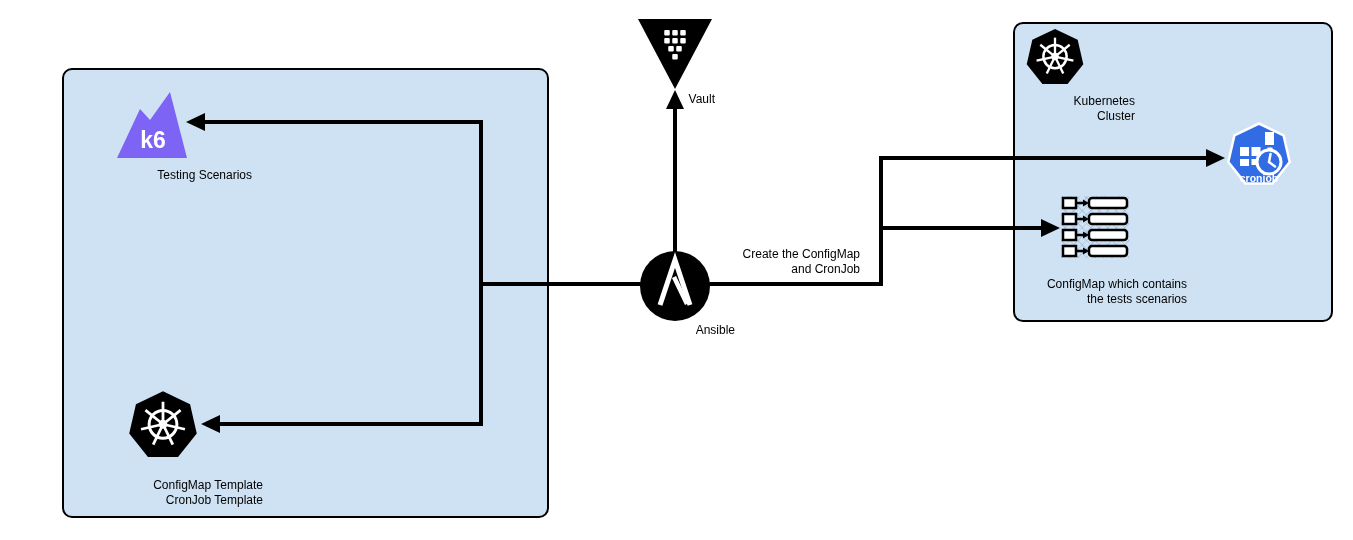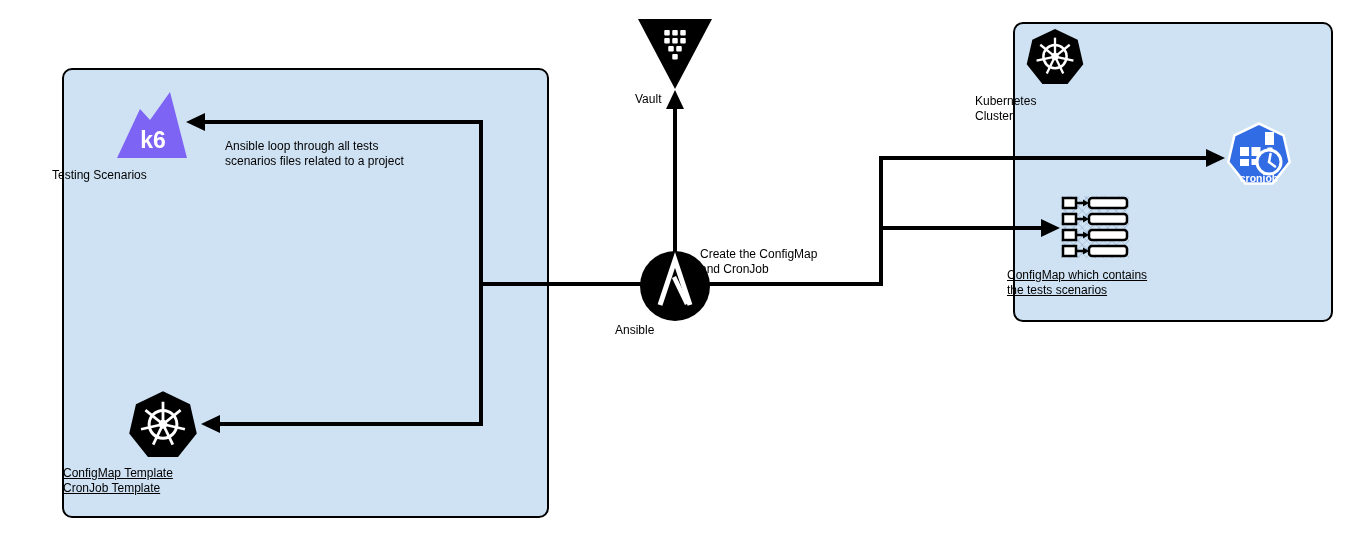--- a/index.html
+++ b/index.html
@@ -10,21 +10,21 @@
     --k6-purple:#7d64f5;
     --cronjob-blue:#326ce5;
     --k8s-black:#000000;
     --text-color:#000000;
   }
   html,body{margin:0;padding:0;}
   body{font-family:"Liberation Sans","DejaVu Sans",sans-serif;background:#fff;}
   #canvas{position:relative;width:1353px;height:540px;background:var(--canvas-bg);overflow:hidden;}
   .abs{position:absolute;}
   .box{background:var(--box-fill);border:2px solid var(--box-border);border-radius:10px;box-sizing:border-box;}
-  .lbl{font-size:12px;line-height:15px;color:var(--text-color);text-align:left;white-space:pre-line;}
+  .lbl{font-size:12px;line-height:15px;color:var(--text-color);text-align:right;white-space:pre-line;}
   .line{background:var(--line-color);}
   .arrow-left{width:0;height:0;border-top:9px solid transparent;border-bottom:9px solid transparent;border-right:19px solid var(--line-color);}
   .arrow-right{width:0;height:0;border-top:9px solid transparent;border-bottom:9px solid transparent;border-left:19px solid var(--line-color);}
   .arrow-up{width:0;height:0;border-left:9px solid transparent;border-right:9px solid transparent;border-bottom:19px solid var(--line-color);}
   .ansible-circle{width:70px;height:70px;border-radius:50%;background:var(--k8s-black);}
   .hept{fill:var(--k8s-black);}
   .wheel{stroke:#ffffff;fill:none;}
   .hub{fill:#ffffff;}
   .cj-hept{fill:var(--cronjob-blue);stroke:#ffffff;stroke-width:2.5;}
   .cj-white{fill:#ffffff;}
@@ -68,25 +68,23 @@
         <line x1="32" y1="30.5" x2="51" y2="34.8"></line>
         <line x1="32" y1="30.5" x2="40.5" y2="48.1"></line>
         <line x1="32" y1="30.5" x2="23.5" y2="48.1"></line>
         <line x1="32" y1="30.5" x2="13" y2="34.8"></line>
         <line x1="32" y1="30.5" x2="16.8" y2="18.3"></line>
       </g>
       <circle class="wheel" cx="32" cy="30.5" r="12" stroke-width="2.6"></circle>
       <circle class="hub" cx="32" cy="30.5" r="3.8"></circle>
     </svg>
   </div>
-  <div class="abs lbl" style="left:63px;top:466px;width:200px;text-decoration:underline;">ConfigMap Template
+  <div class="abs lbl" style="left:63px;top:478px;width:200px;">ConfigMap Template
 CronJob Template</div>
 
-  <div class="abs lbl" style="left:225px;top:139px;width:240px;">Ansible loop through all tests
-scenarios files related to a project</div>
   <div class="abs lbl" style="left:700px;top:247px;width:160px;">Create the ConfigMap
 and CronJob</div>
 
   <div class="abs" style="left:1024px;top:26px;width:62px;height:64px;">
     <svg width="62" height="64" viewBox="0 0 64 64">
       <polygon class="hept" points="32,2 55.4,13.2 61.2,38.5 45,58.8 19,58.8 2.8,38.5 8.6,13.2"></polygon>
       <g class="wheel" stroke-width="2.4">
         <line x1="32" y1="30.5" x2="32" y2="11"></line>
         <line x1="32" y1="30.5" x2="47.2" y2="18.3"></line>
         <line x1="32" y1="30.5" x2="51" y2="34.8"></line>
@@ -139,21 +137,21 @@
         <rect class="cm-rect" x="28" y="34" width="38" height="10" rx="3"></rect>
       </g>
       <g>
         <rect class="cm-rect" x="2" y="50" width="13" height="10"></rect>
         <line class="cm-line" x1="15" y1="55" x2="23" y2="55"></line>
         <polygon class="cm-head" points="22,51.5 28,55 22,58.5"></polygon>
         <rect class="cm-rect" x="28" y="50" width="38" height="10" rx="3"></rect>
       </g>
     </svg>
   </div>
-  <div class="abs lbl" style="left:1007px;top:268px;width:180px;text-decoration:underline;">ConfigMap which contains
+  <div class="abs lbl" style="left:1007px;top:277px;width:180px;">ConfigMap which contains
 the tests scenarios</div>
 
   <div class="abs lbl" style="left:635px;top:92px;width:80px;">Vault</div>
 
   <div class="abs line" style="left:204px;top:120px;width:279px;height:4px;"></div>
   <div class="abs line" style="left:479px;top:120px;width:4px;height:306px;"></div>
   <div class="abs line" style="left:219px;top:422px;width:264px;height:4px;"></div>
   <div class="abs line" style="left:480px;top:282px;width:200px;height:4px;"></div>
   <div class="abs line" style="left:673px;top:107px;width:4px;height:177px;"></div>
   <div class="abs line" style="left:675px;top:282px;width:208px;height:4px;"></div>

